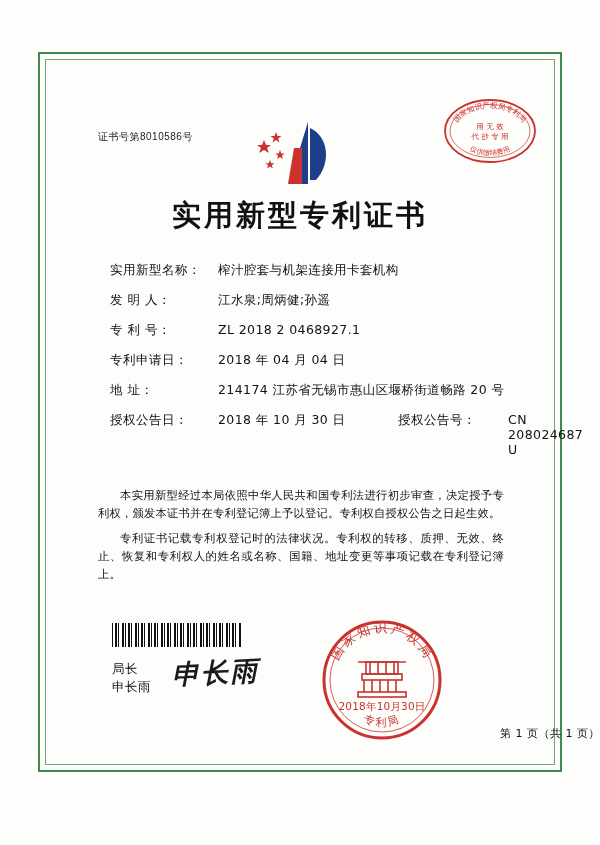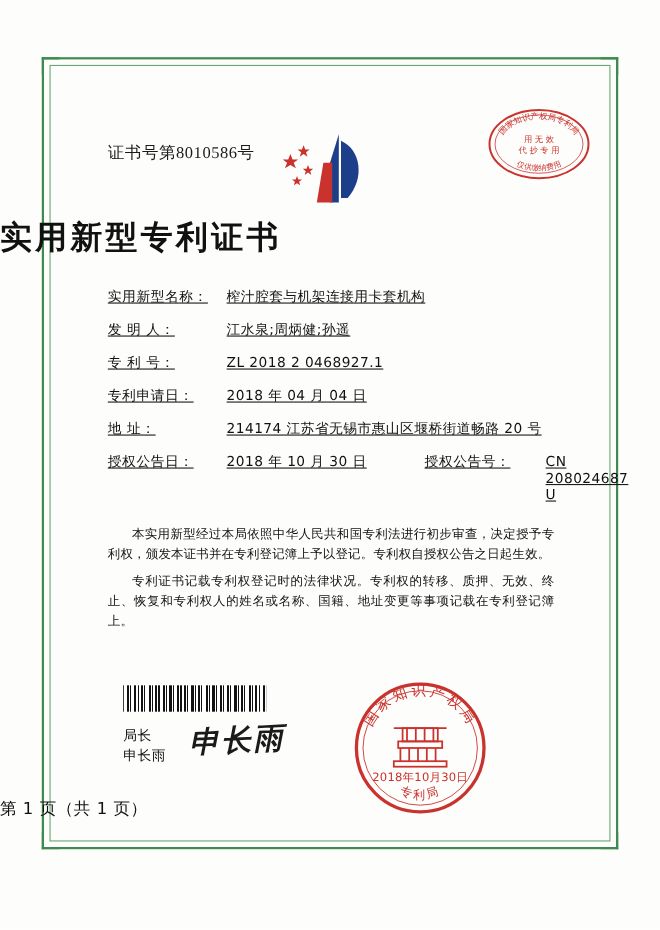--- a/index.html
+++ b/index.html
@@ -47,24 +47,24 @@
   }
   .corner.tl { left: 38px; top: 52px; border-right: none; border-bottom: none; }
   .corner.tr { left: 546px; top: 52px; border-left: none; border-bottom: none; }
   .corner.bl { left: 38px; top: 756px; border-right: none; border-top: none; }
   .corner.br { left: 546px; top: 756px; border-left: none; border-top: none; }
 
   
   .cert-no {
     position: absolute;
     left: 98px; top: 130px;
-    font-size: 15px;
+    font-size: 10px;
     letter-spacing: 0.5px;
     color: #1a1a1a;
-    font-family: Liberation Serif, serif;
+    font-family: Liberation Sans, sans-serif;
   }
 
   
   .seal-oval {
     position: absolute;
     left: 443px; top: 98px;
     width: 94px; height: 66px;
   }
   .seal-oval svg { display: block; }
 
@@ -74,34 +74,33 @@
     left: 250px; top: 118px;
     width: 100px; height: 70px;
   }
   .logo svg { display: block; }
 
   
   .title {
     position: absolute;
     left: 0; top: 196px;
     width: 600px;
-    text-align: left;
+    text-align: center;
     font-size: 29px;
     font-weight: bold;
     letter-spacing: 3px;
     color: #111;
     font-family: "DejaVu Sans", "Liberation Sans", sans-serif;
   }
 
   
   .fields {
     position: absolute;
-    left: 98px; top: 262px;
+    left: 110px; top: 262px;
     width: 420px;
-    text-decoration: underline;
   }
   .field-row {
     display: flex;
     align-items: baseline;
     margin-bottom: 13px;
     font-size: 12.5px;
     font-family: "DejaVu Sans", "Liberation Sans", sans-serif;
     color: #111;
   }
   .field-label {
@@ -126,27 +125,27 @@
   }
   .field-value2 {
     flex: 1;
     letter-spacing: 0.4px;
     margin-left: 32px;
   }
 
   
   .paras {
     position: absolute;
-    left: 98px; top: 477px;
+    left: 98px; top: 487px;
     width: 406px;
     font-size: 11.3px;
     line-height: 1.62;
     text-align: justify;
     color: #111;
-    font-family: Liberation Serif, serif;
+    font-family: Liberation Mono, monospace;
     letter-spacing: 0.2px;
   }
   .paras p {
     margin: 0 0 6px 0;
     text-indent: 22px;
   }
 
   
   .barcode {
     position: absolute;
@@ -198,22 +197,22 @@
     color: #c9322d;
     font-family: "DejaVu Sans", "Liberation Sans", sans-serif;
     letter-spacing: 0.2px;
   }
 
   
   .footer {
     position: absolute;
     left: 0; top: 726px;
     width: 600px;
-    text-align: left;
-    font-size: 15px;
+    text-align: right;
+    font-size: 11px;
     font-family: "DejaVu Sans", "Liberation Sans", sans-serif;
     color: #111;
     letter-spacing: 0.5px;
   }
 </style>
 </head>
 <body>
 
 <div class="page">
 

